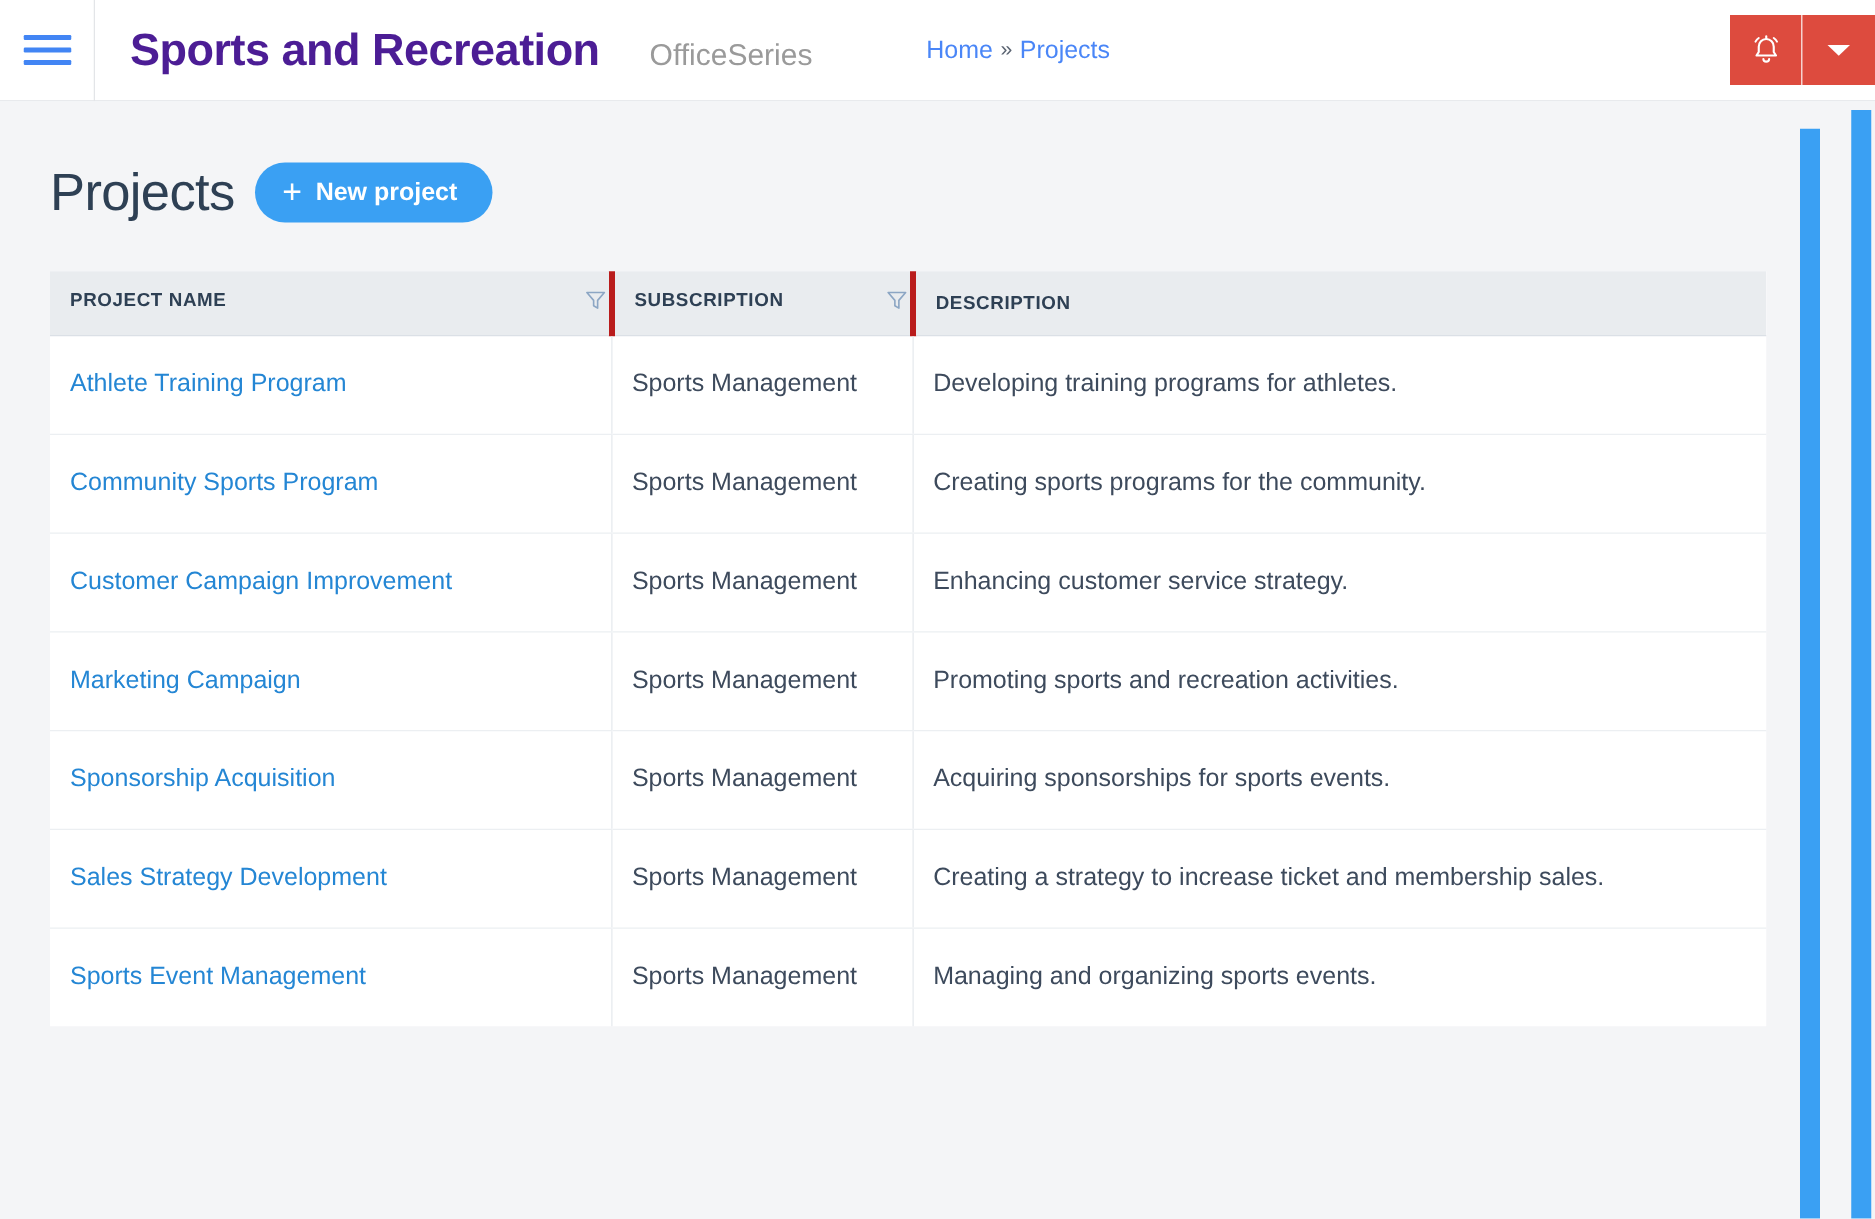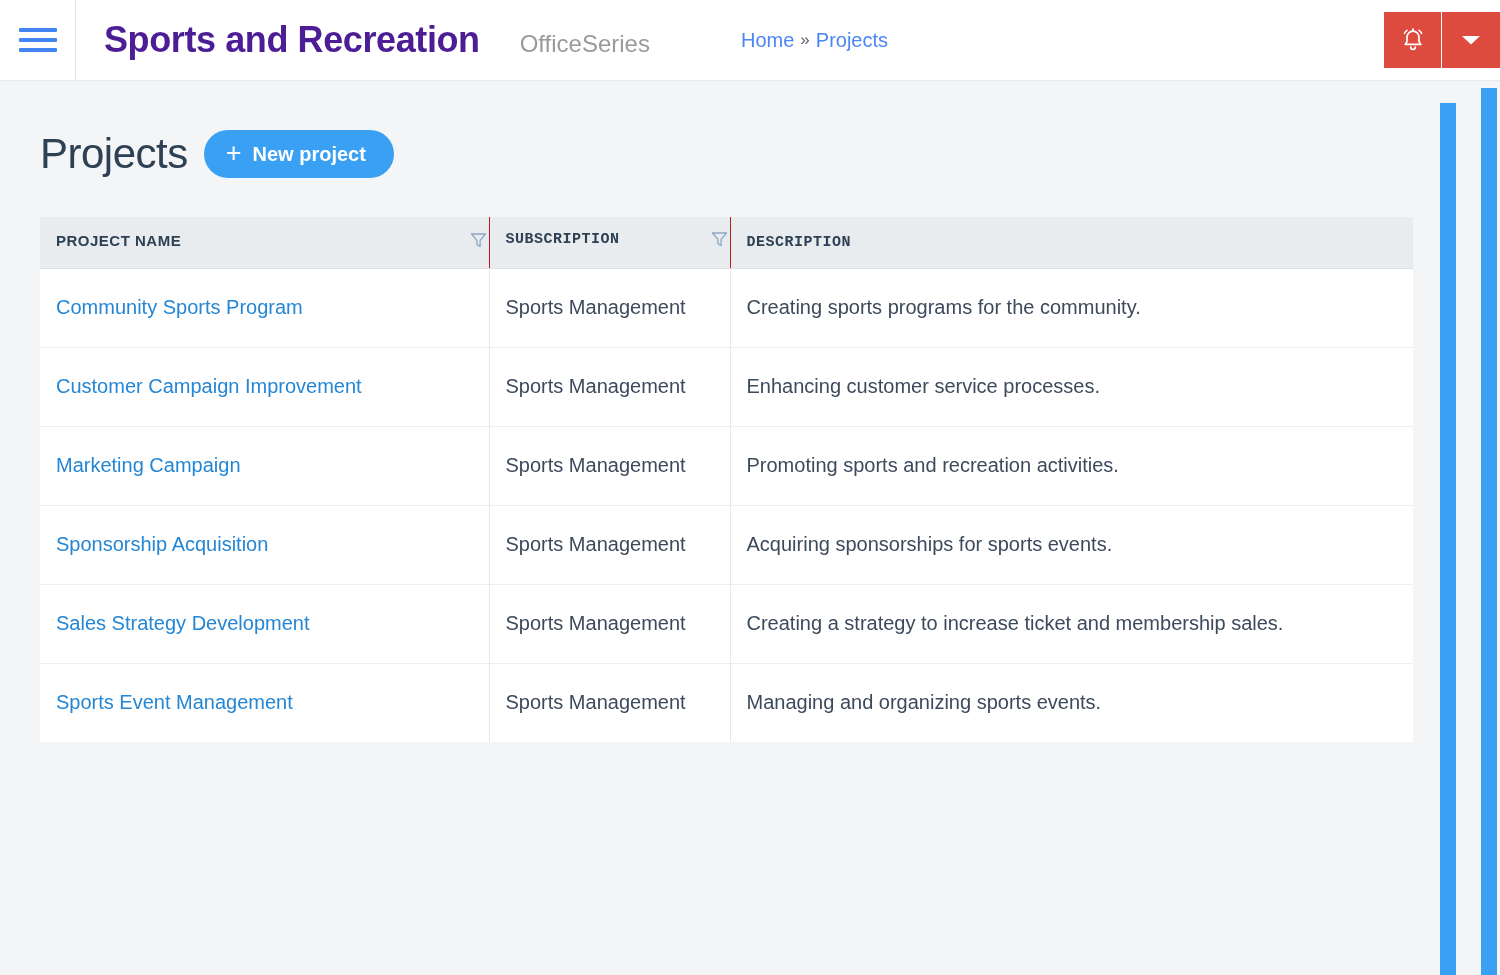--- a/index.html
+++ b/index.html
@@ -160,21 +160,21 @@
     height: 51px;
     padding: 0 0 0 16px;
     text-align: left;
     font-size: 15px;
     font-weight: bold;
     color: #2e4054;
     letter-spacing: 0.5px;
     vertical-align: middle;
     position: relative;
   }
-  table.projects thead th.divider { border-left: 1px solid #b91c1c; font-family: Liberation Mono, monospace; }
+  table.projects thead th.divider { border-left: 5px solid #b91c1c; }
   .th-inner {
     display: flex;
     align-items: flex-start;
     justify-content: space-between;
     padding-right: 2px;
   }
   .filter-icon { display: block; flex: 0 0 auto; }
 
   table.projects tbody td {
     height: 79px;
@@ -295,31 +295,38 @@
           <th class="divider">
             <div class="th-inner">
               <span>DESCRIPTION</span>
             </div>
           </th>
         </tr>
       </thead>
       <tbody>
         <tr>
           <td>
+            <a class="project-link" href="#">Athlete Training Program</a>
+          </td>
+          <td class="divider">Sports Management</td>
+          <td class="divider">Developing training programs for athletes.</td>
+        </tr>
+        <tr>
+          <td>
             <a class="project-link" href="#">Community Sports Program</a>
           </td>
           <td class="divider">Sports Management</td>
           <td class="divider">Creating sports programs for the community.</td>
         </tr>
         <tr>
           <td>
             <a class="project-link" href="#">Customer Campaign Improvement</a>
           </td>
           <td class="divider">Sports Management</td>
-          <td class="divider">Enhancing customer service processes.</td>
+          <td class="divider">Enhancing customer service strategy.</td>
         </tr>
         <tr>
           <td>
             <a class="project-link" href="#">Marketing Campaign</a>
           </td>
           <td class="divider">Sports Management</td>
           <td class="divider">Promoting sports and recreation activities.</td>
         </tr>
         <tr>
           <td>

